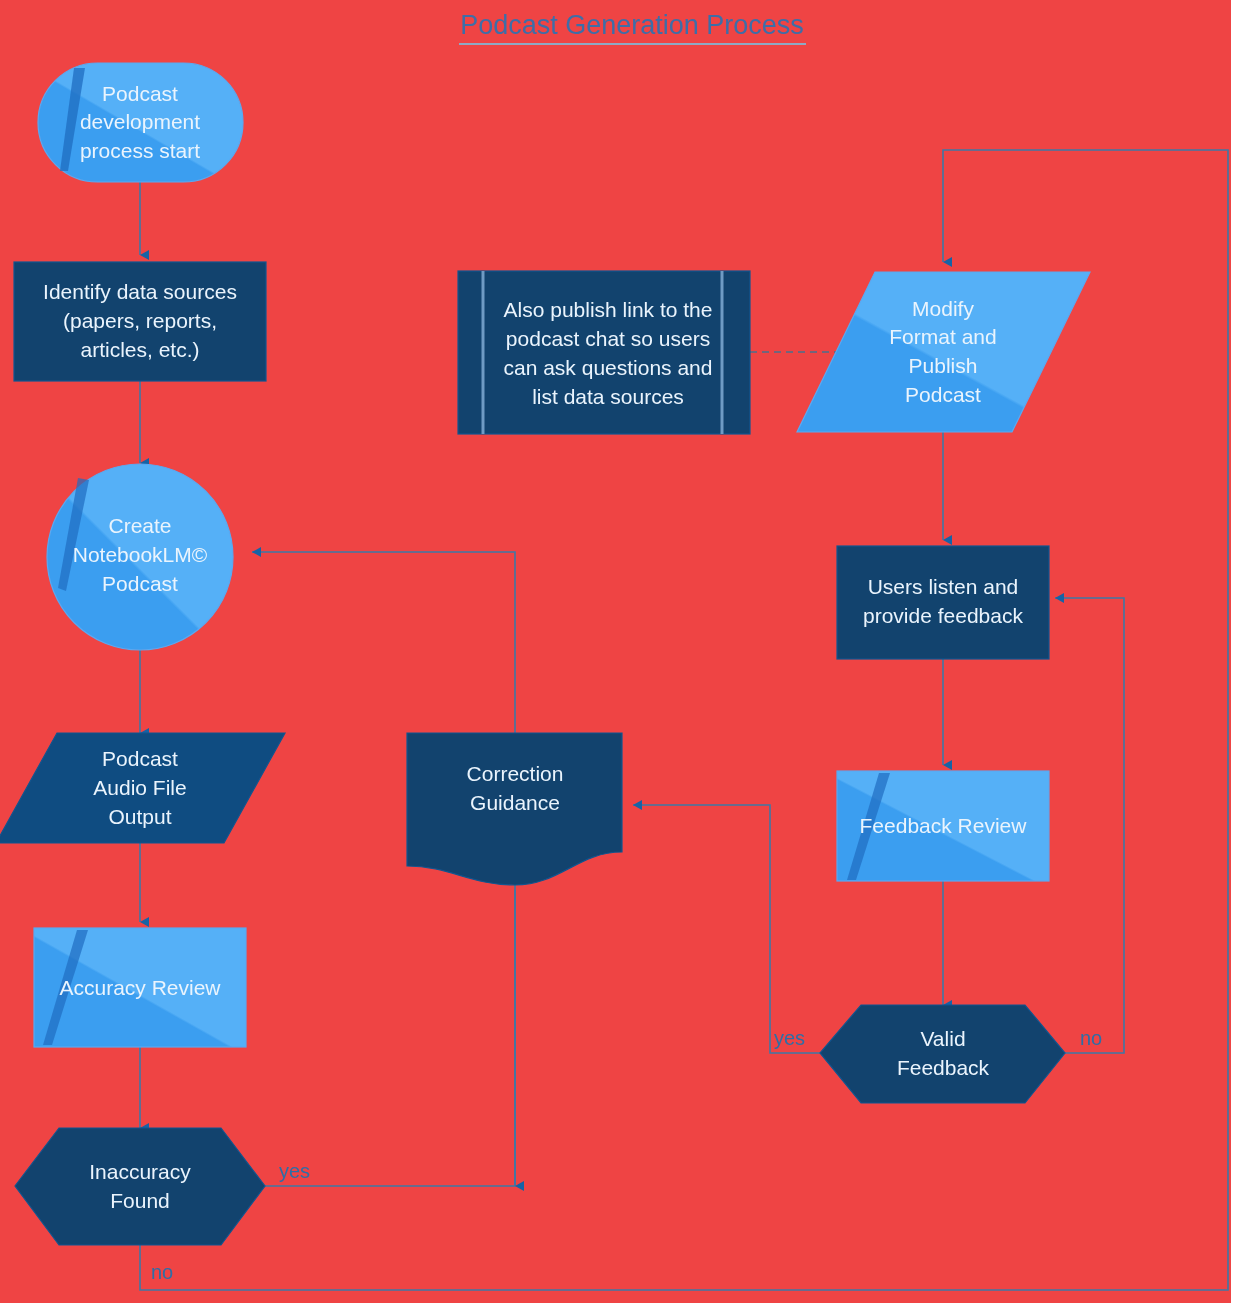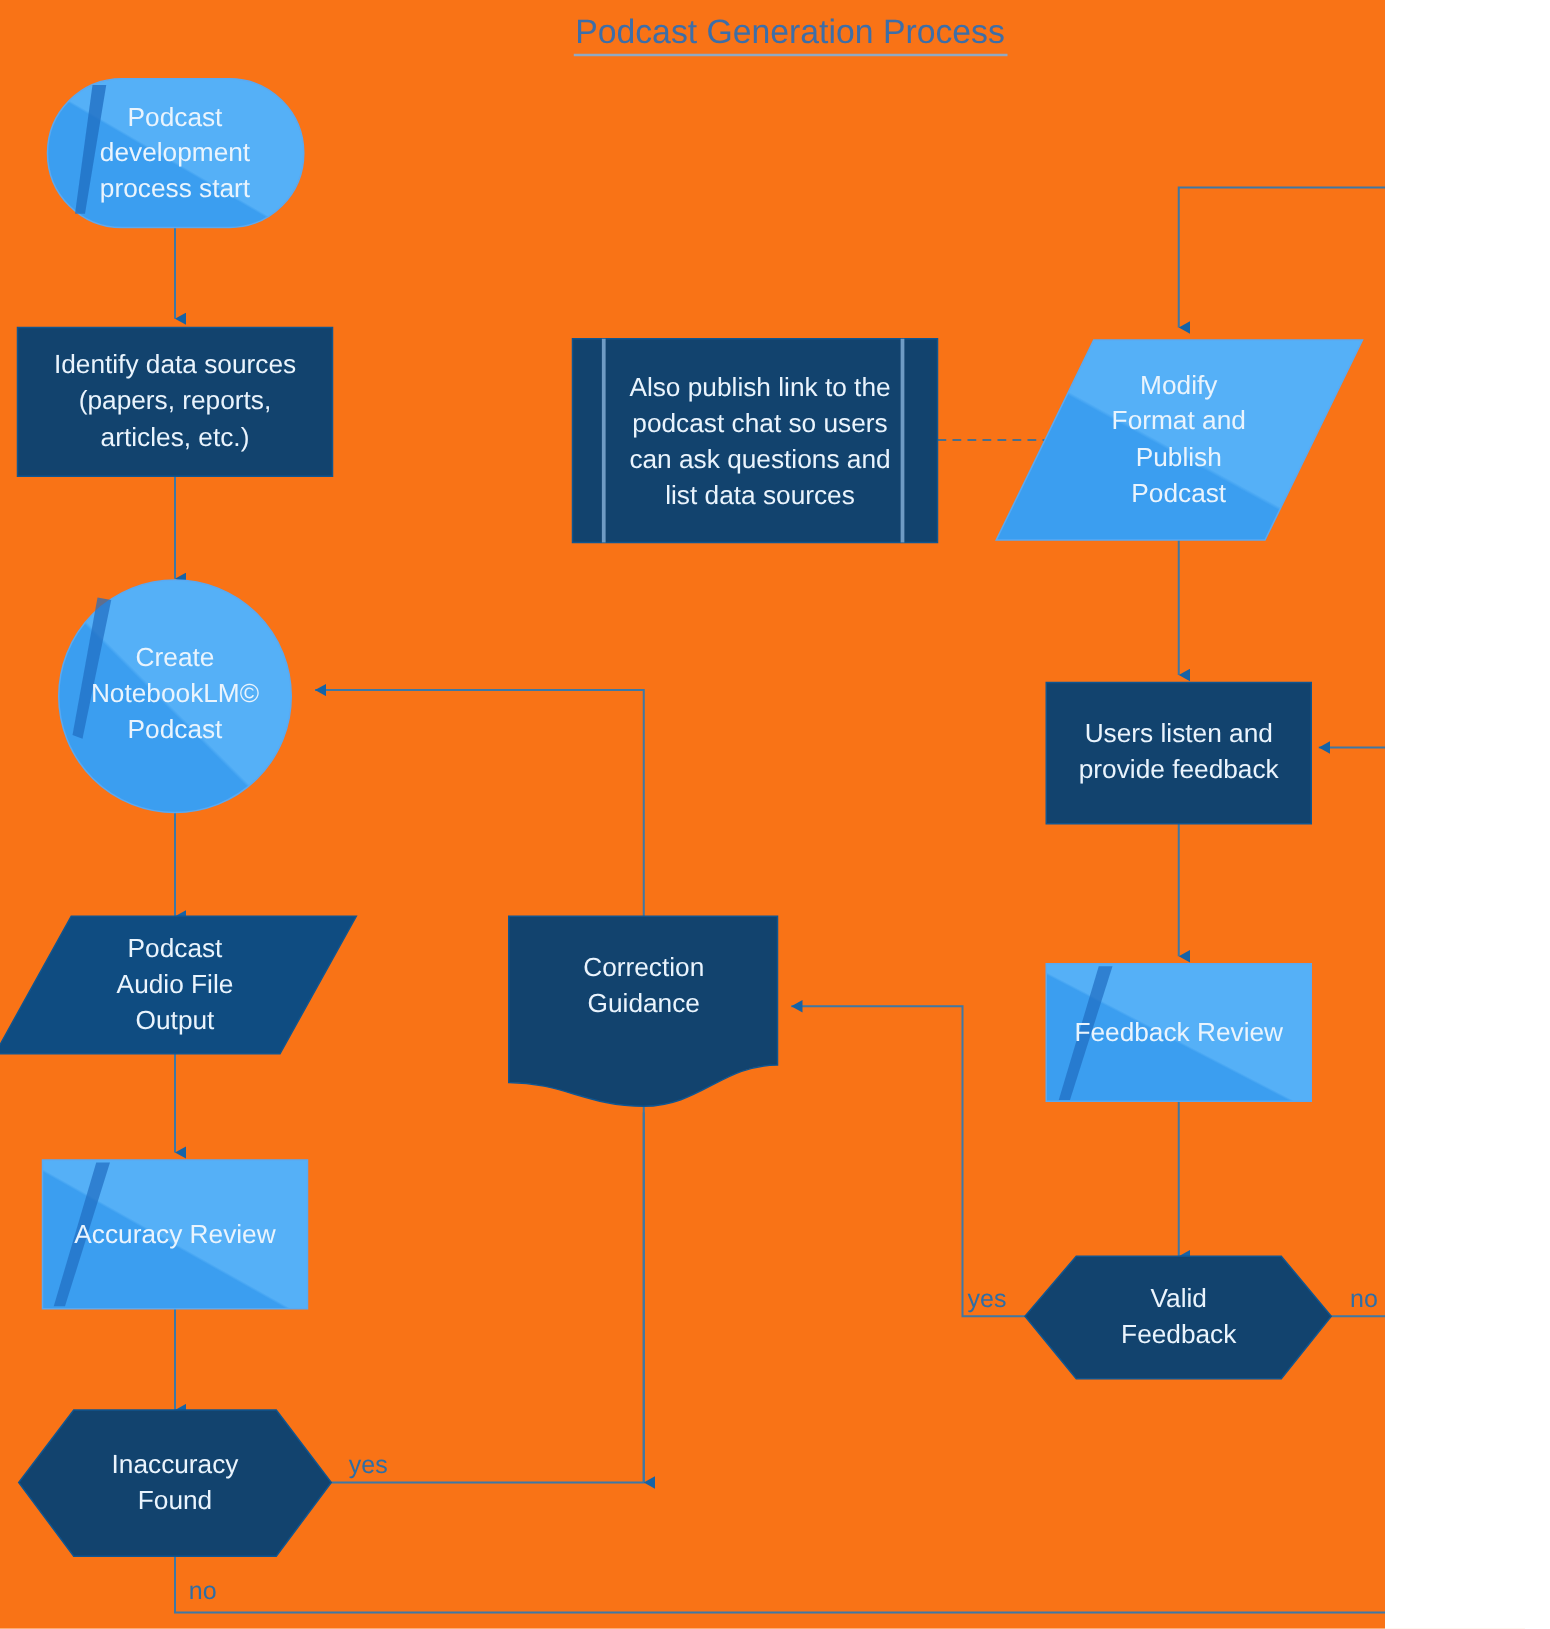--- a/index.html
+++ b/index.html
@@ -5,23 +5,23 @@
   html, body {
     margin: 0;
     padding: 0;
     background: #ffffff;
   }
   body {
     font-family: "Liberation Sans", sans-serif;
   }
   #canvas-wrap {
     position: relative;
-    width: 1108px;
+    width: 1231px;
     height: 1303px;
-    background: #f97316;
+    background: #ef4444;
     overflow: hidden;
   }
   svg#flow {
     display: block;
     width: 1240px;
     height: 1303px;
   }
   .node-label {
     fill: #eaf4fd;
     font-family: "Liberation Sans", sans-serif;

